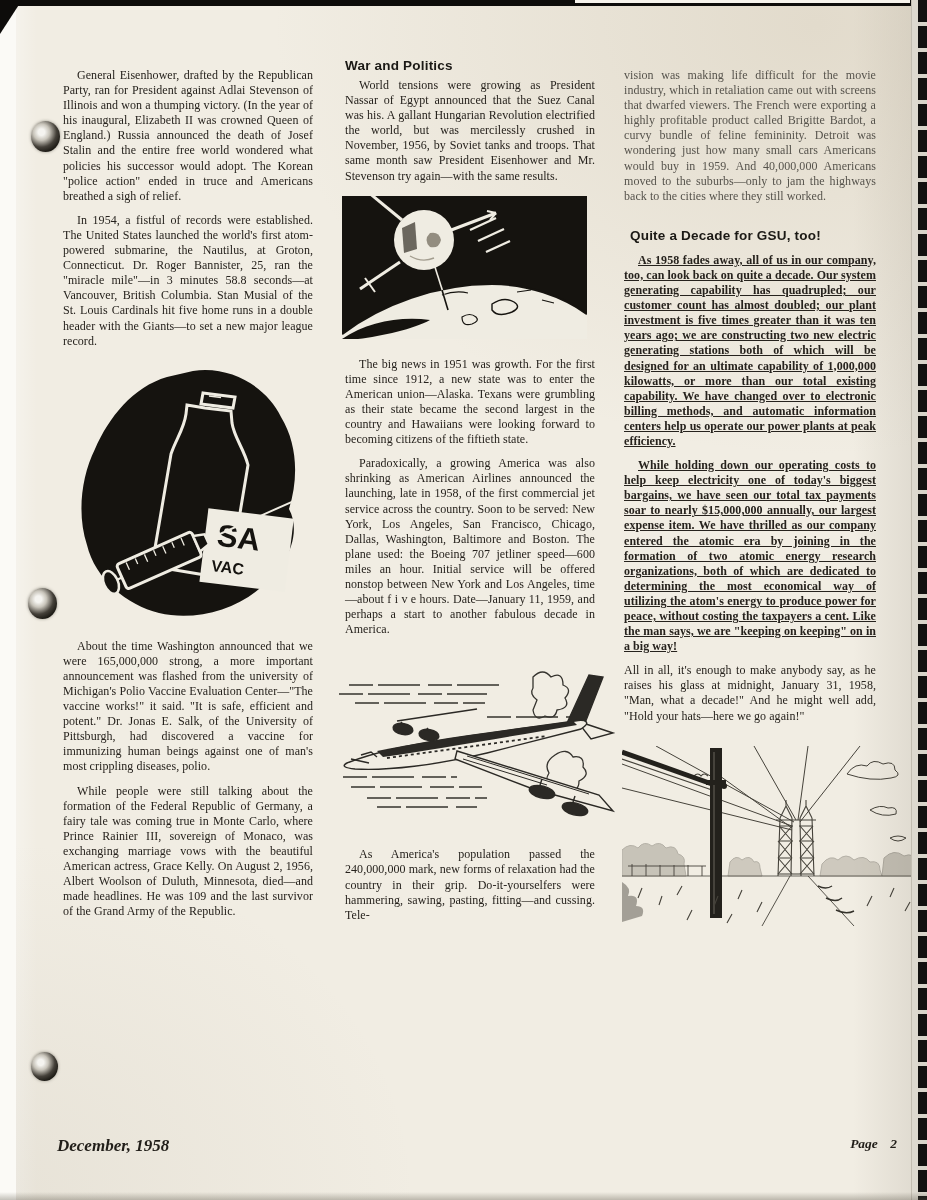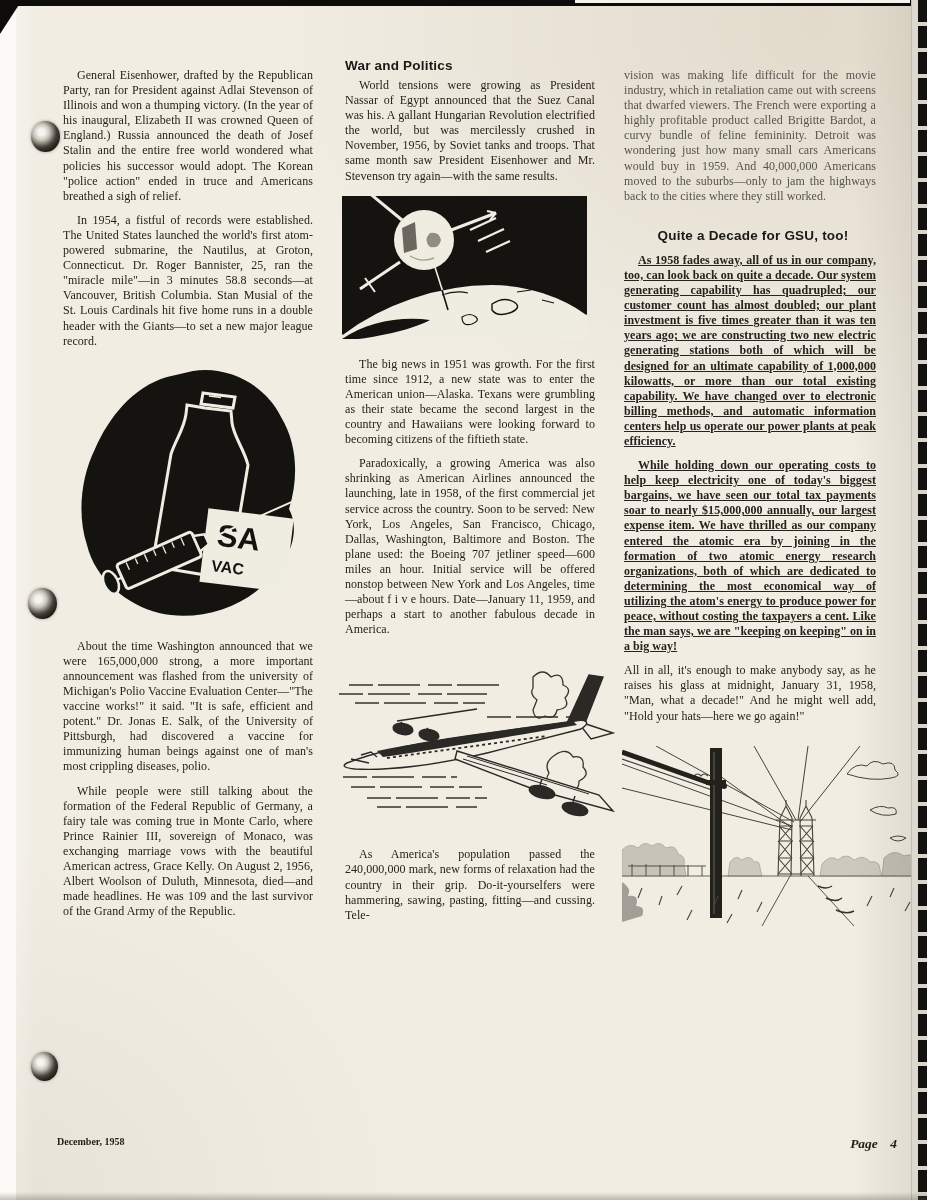--- a/index.html
+++ b/index.html
@@ -44,31 +44,31 @@
     text-indent:14px;color:#26221d;letter-spacing:.05px;
   }
   p.noindent{text-indent:0;}
   p.faded{color:#56534c;}
   .bold-serif{font-weight:bold;font-size:12.4px;line-height:16.1px;letter-spacing:.15px;color:#1f1c17;text-decoration:underline;}
   h2{
     font-family:"Liberation Sans", sans-serif;font-weight:700;font-size:13.5px;
     color:#1b1915;margin:0 0 5px;letter-spacing:.2px;
   }
   h2.center{text-align:left;}
-  h2.gsu{margin:24px 0 10px 6px;text-align:center;}
+  h2.gsu{margin:24px 0 10px 6px;}
   b.inline-bold{font-weight:normal;}
 
   .illo{display:block;}
   .vaccine-wrap{margin:16px 0 16px 12px;width:225px;height:258px;}
   .satellite-wrap{margin:12px 0 18px -3px;width:245px;height:143px;}
   .airplane-wrap{margin:22px 0 8px -8px;width:290px;height:180px;}
   .power-wrap{margin:22px 0 0 -2px;width:300px;height:180px;}
 
   .footer-left{position:absolute;left:57px;top:1136px;
-    font-weight:bold;font-size:10px;color:#211e19;}
+    font-weight:bold;font-style:italic;font-size:17px;color:#211e19;}
   .footer-right{position:absolute;right:30px;top:1136px;
     font-weight:bold;font-style:italic;font-size:13.5px;color:#211e19;word-spacing:9px;}
 </style>
 </head>
 <body>
 
 <div class="page">
   <div class="left-scan-strip"></div>
 
   <div class="col col1">
@@ -196,21 +196,21 @@
         <path d="M6,120 H84 M10,118 V130 M24,118 V130 M38,119 V130 M52,119 V130 M66,119 V130 M80,120 V130"></path>
         <path d="M168,130 L140,180 M186,130 L232,180"></path>
         <path d="M196,140 q8,4 14,0 M204,152 q10,5 16,0 M214,164 q10,5 18,1" stroke-width="1.4" stroke="#35332c"></path>
         <path d="M20,142 l-4,10 M40,150 l-3,9 M60,140 l-5,9 M96,150 l-4,10 M120,144 l-4,9 M140,156 l-5,10 M250,150 l-5,10 M272,142 l-4,9 M288,156 l-5,9 M70,164 l-5,10 M110,168 l-5,9" stroke-width="1.1"></path>
       </g>
       <path d="M0,136 q10,6 6,14 q12,-2 8,10 q10,0 6,10 l-20,6 V136 z" fill="#55514a" opacity=".5"></path>
     </svg>
   </div>
 
   <div class="footer-left">December, 1958</div>
-  <div class="footer-right">Page 4</div>
+  <div class="footer-right">Page 2</div>
 
   <div class="top-edge"></div>
   <div class="top-edge-light"></div>
   <div class="corner-wedge"></div>
   <div class="hole h1"></div>
   <div class="hole h2"></div>
   <div class="hole h3"></div>
   <div class="binding-gap"></div>
   <div class="binding"></div>
   <div class="bottom-shade"></div>

